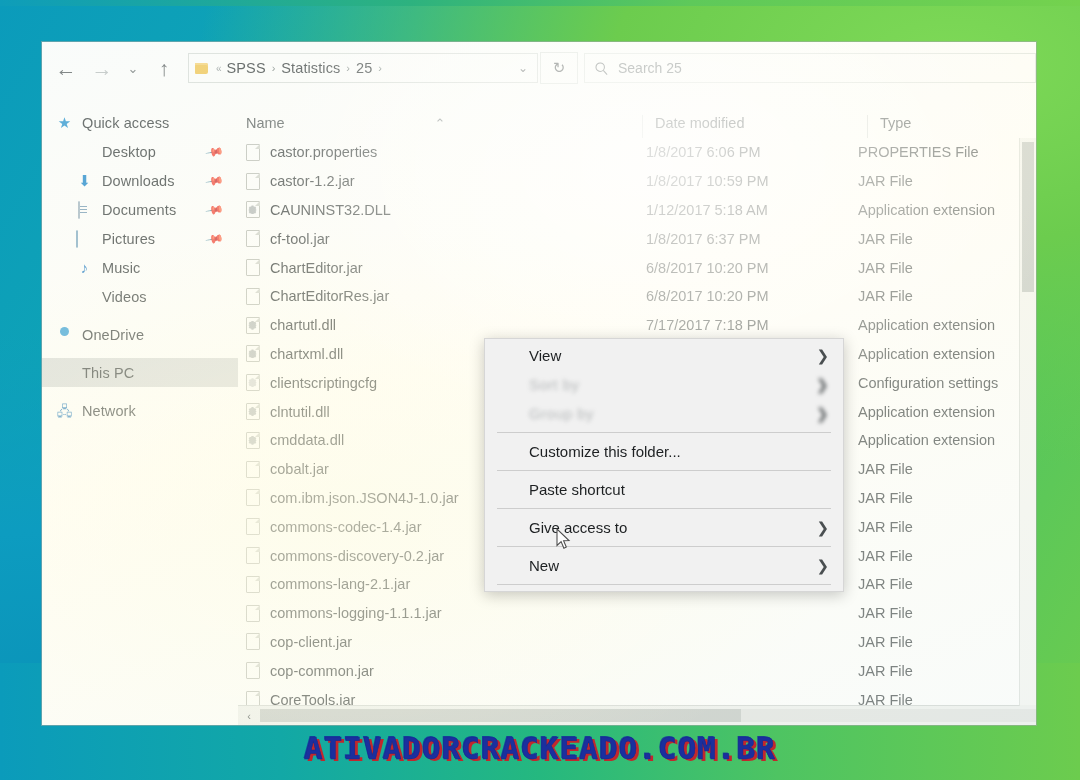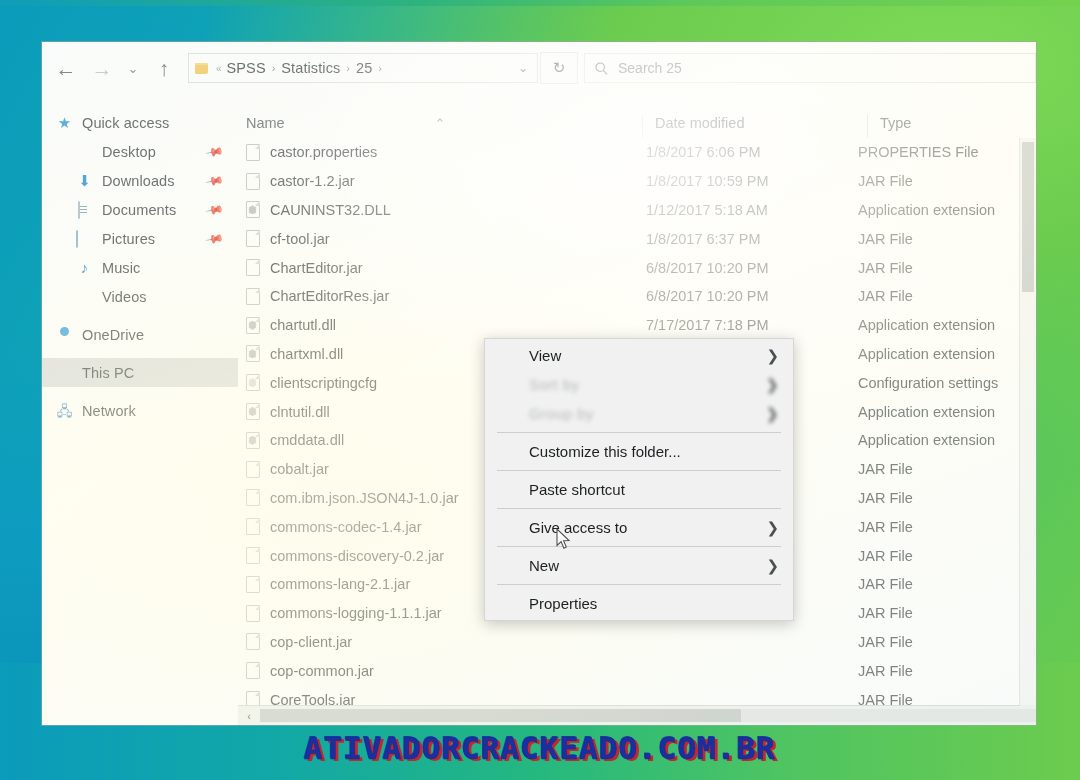--- a/index.html
+++ b/index.html
@@ -169,21 +169,21 @@
 
   
   .vscroll{
     position:absolute;right:0;top:44px;bottom:19px;width:16px;
     background:rgba(243,244,242,.85);border-left:1px solid rgba(175,182,178,.35);
   }
   .vs-thumb{position:absolute;left:2px;top:4px;width:12px;height:150px;background:#c5cac7;}
 
   
   #ctxmenu{
-    position:absolute;left:484px;top:338px;width:310px;
+    position:absolute;left:484px;top:338px;width:360px;
     background:rgba(241,241,241,.97);
     border:1px solid #d6d6d6;
     box-shadow:0 3px 14px rgba(0,0,0,.22);
     padding:2px 0;box-sizing:border-box;
     font-size:15px;color:#1d2022;
   }
   .mi{
     height:29px;display:flex;align-items:center;padding:0 12px 0 44px;
     position:relative;white-space:nowrap;
   }
@@ -567,22 +567,19 @@
     <div class="mi">
       <span>Give access to</span>
       <span class="arrow">❯</span>
     </div>
     <div class="msep"></div>
     <div class="mi">
       <span>New</span>
       <span class="arrow">❯</span>
     </div>
     <div class="msep"></div>
-    <div class="mi">
-      <span>Properties</span>
-    </div>
   </div>
 
 <svg id="cursor" viewBox="0 0 16 24">
   <path d="M1,1 L1,17.5 L5.1,13.6 L7.9,20.2 L10.3,19.1 L7.6,12.7 L13,12.6 Z" fill="#fdfdfd" stroke="#4a4a4a" stroke-width="1.05"></path>
 </svg>
 
 <div id="watermark">ATIVADORCRACKEADO.COM.BR</div>
 
 </body></html>

